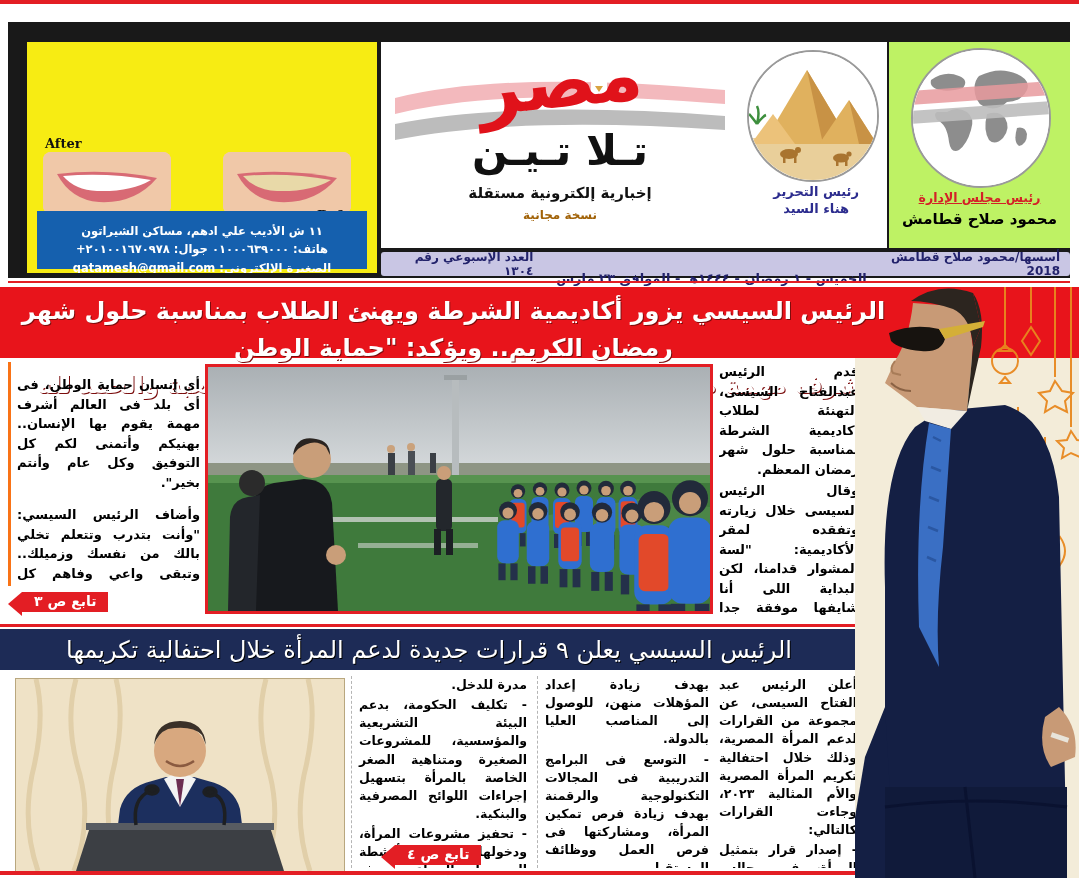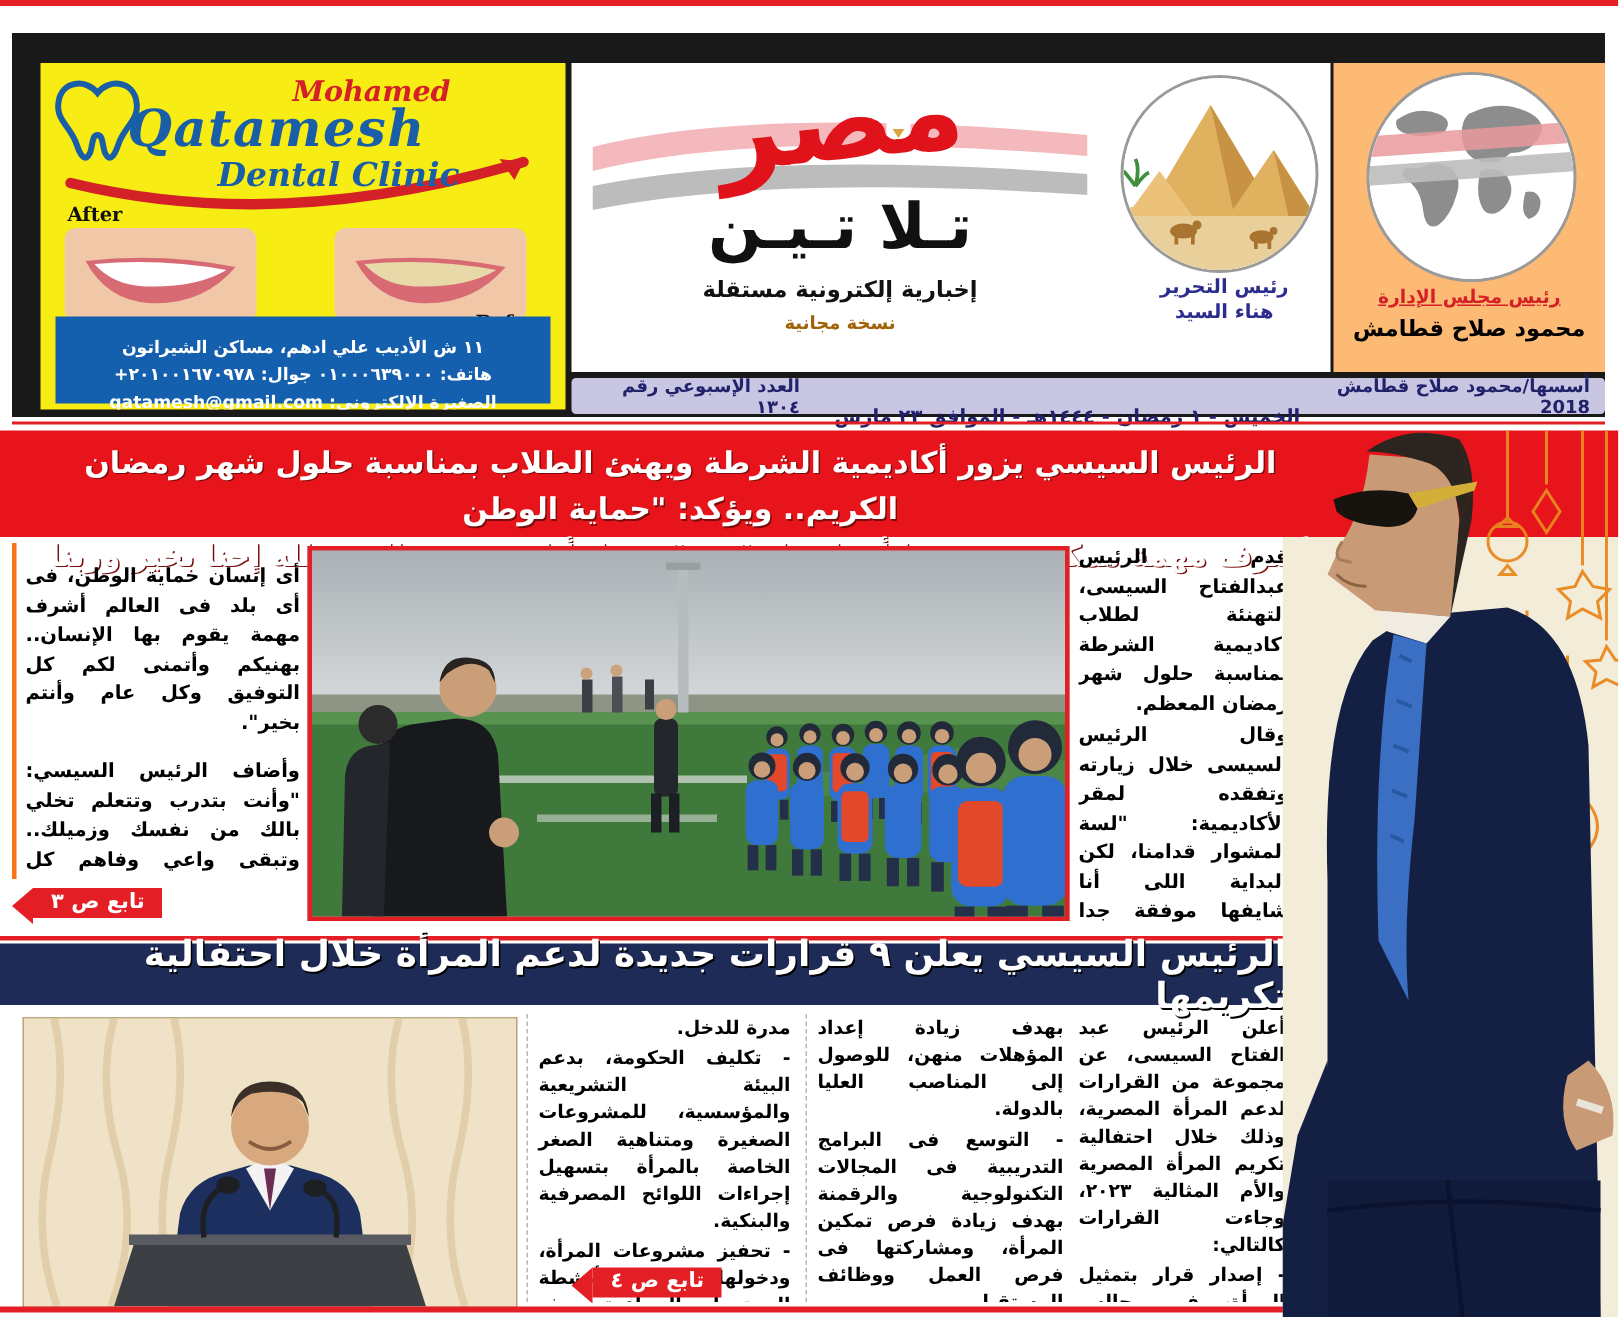--- a/index.html
+++ b/index.html
@@ -18,53 +18,53 @@
   .ad-qatamesh{position:absolute;top:22px;left:58px;color:#1b5ea8;font-family:"DejaVu Serif",serif;font-style:italic;font-weight:bold;font-size:34px;letter-spacing:1px;}
   .ad-dental{position:absolute;top:60px;left:118px;color:#1b5ea8;font-family:"DejaVu Serif",serif;font-style:italic;font-weight:bold;font-size:22px;}
   .smiles{position:absolute;left:0;top:100px;width:100%;height:86px;}
   .smile{position:absolute;width:128px;height:62px;border-radius:8px;background:#f3cdb0;overflow:hidden;}
   .smile svg{display:block;}
   .lbl-en{position:absolute;font-family:"DejaVu Serif",serif;font-size:13px;color:#111;font-weight:bold;}
   .ad-contact{position:absolute;left:10px;right:10px;bottom:4px;height:58px;background:#1560ae;color:#ffffff;font-weight:bold;font-size:11.5px;text-align:center;line-height:1.6;padding-top:11px;box-sizing:border-box;}
 
   
   .mast-mid{left:381px;top:42px;width:506px;height:206px;background:#ffffff;}
-  .mast-right{left:889px;top:42px;width:181px;height:206px;background:#fdba74;}
+  .mast-right{left:889px;top:42px;width:181px;height:206px;background:#bef264;}
   .pyr-circle{position:absolute;left:auto;right:8px;top:8px;width:128px;height:128px;border-radius:50%;border:2px solid #9a9a9a;overflow:hidden;background:#fff;}
   .editor{position:absolute;right:28px;top:142px;color:#2c2c8e;font-weight:bold;font-size:13px;text-align:center;line-height:1.3;}
   .logo-wrap{position:absolute;left:14px;top:0;width:330px;height:206px;text-align:center;}
   .logo-ribbon{position:absolute;left:0;top:18px;width:330px;height:100px;}
   .logo-misr{position:absolute;left:70px;top:2px;width:190px;text-align:center;color:#e0121a;font-size:74px;font-weight:bold;transform:rotate(-6deg);line-height:1;}
   .logo-talateen{position:absolute;left:0px;top:88px;width:330px;text-align:center;color:#111;font-size:42px;font-weight:bold;letter-spacing:6px;line-height:1;}
   .logo-tagline{position:absolute;left:0;top:142px;width:330px;text-align:center;color:#111;font-weight:bold;font-size:15px;}
   .logo-free{position:absolute;left:0;top:166px;width:330px;text-align:center;color:#a16207;font-weight:bold;font-size:12px;}
   .world-circle{position:absolute;left:22px;top:6px;width:136px;height:136px;border-radius:50%;border:2px solid #9a9a9a;overflow:hidden;background:#fff;}
   .chairman-label{position:absolute;left:0;top:148px;width:100%;text-align:center;color:#d42027;font-weight:bold;font-size:12.5px;text-decoration:underline;}
   .chairman-name{position:absolute;left:0;top:168px;width:100%;text-align:center;color:#000;font-weight:bold;font-size:15px;}
   .date-bar{left:381px;top:252px;width:689px;height:24px;background:#c9c6e4;border-radius:3px;color:#22226b;font-weight:bold;font-size:12px;display:flex;align-items:center;justify-content:space-between;padding:0 10px;box-sizing:border-box;}
   .thin-red{left:8px;top:281px;width:1062px;height:2px;background:#e31e24;}
 
   
   .banner{left:0;top:287px;width:1079px;height:71px;background:#e8141b;}
-  .banner-text{position:absolute;right:190px;left:18px;top:6px;color:#ffffff;font-weight:bold;font-size:20px;text-align:center;line-height:1.55;text-shadow:1px 1px 0 #7a0c0c;}
+  .banner-text{position:absolute;right:190px;left:18px;top:6px;color:#ffffff;font-weight:bold;font-size:24px;text-align:center;line-height:1.55;text-shadow:1px 1px 0 #7a0c0c;}
 
   
   .a1-right{left:719px;top:362px;width:140px;height:256px;font-size:13px;font-weight:bold;color:#000;text-align:justify;line-height:1.5;overflow:hidden;}
   .a1-right p,.col p{margin:0 0 2px 0;}
   .a1-photo{left:205px;top:364px;width:508px;height:250px;border:3px solid #e31e24;box-sizing:border-box;background:#9aa0a3;}
   .a1-left{left:8px;top:362px;width:192px;height:224px;font-size:13px;font-weight:bold;color:#000;text-align:justify;line-height:1.5;overflow:hidden;border-left:3px solid #f97316;padding-left:6px;box-sizing:border-box;}
   .cont-tag{position:absolute;background:#e31e24;color:#fff;font-weight:bold;font-size:14px;padding:1px 12px 3px 12px;}
   .cont-tag .arrow{position:absolute;left:-14px;top:0;width:0;height:0;border-top:12px solid transparent;border-bottom:12px solid transparent;border-right:14px solid #e31e24;}
   .tag3{left:22px;top:592px;}
   .tag4{left:395px;top:845px;}
 
   
   .rule2{left:0;top:624px;width:858px;height:3px;background:#e31e24;}
   .h2bar{left:0;top:629px;width:858px;height:41px;background:#1d2b56;color:#fff;display:flex;align-items:center;justify-content:center;}
-  .h2bar span{font-size:24px;font-weight:bold;text-shadow:1px 1px 0 #000;}
+  .h2bar span{font-size:24px;font-weight:normal;text-shadow:1px 1px 0 #000;}
 
   
   .col{position:absolute;top:676px;height:192px;font-size:12.5px;font-weight:bold;color:#000;text-align:justify;line-height:1.45;overflow:hidden;}
   .a2-right{left:719px;width:138px;}
   .a2-mid{left:537px;width:172px;border-left:1px dashed #b5b5b5;padding-left:7px;box-sizing:border-box;}
   .a2-left{left:351px;width:176px;border-left:1px dashed #b5b5b5;padding-left:7px;box-sizing:border-box;}
   .a2-photo{left:15px;top:678px;width:330px;height:194px;background:#efe2c6;border:1px solid #b9a77e;box-sizing:border-box;}
   .bottom-rule{left:0;top:871px;width:860px;height:4px;background:#e31e24;}
 
   
@@ -72,30 +72,20 @@
 </style>
 </head>
 <body>
 
 <div id="page">
 
   <div class="abs top-red"></div>
   <div class="abs header-frame"></div>
 
   <div class="abs ad" dir="ltr">
-    <div class="ad-logo">
-      <svg width="350" height="96" viewBox="0 0 350 96">
-        <path d="M38 18 C30 8 14 10 12 24 C10 36 20 40 24 52 C27 61 30 64 33 58 C35 53 34 46 38 46 C42 46 41 53 43 58 C46 64 49 61 52 52 C56 40 66 36 64 24 C62 10 46 8 38 18 Z" fill="none" stroke="#1b5ea8" stroke-width="4"></path>
-        <path d="M20 78 Q160 112 322 64" fill="none" stroke="#d42027" stroke-width="7" stroke-linecap="round"></path>
-        <path d="M322 64 l-16 -2 l10 14 Z" fill="#d42027"></path>
-      </svg>
-      <div class="ad-mohamed">Mohamed</div>
-      <div class="ad-qatamesh">Qatamesh</div>
-      <div class="ad-dental">Dental Clinic</div>
-    </div>
     <div class="smiles">
       <div class="smile" style="left:16px;top:10px;">
         <svg width="128" height="62" viewBox="0 0 128 62">
           <rect width="128" height="62" fill="#f0c8a8"></rect>
           <path d="M14 22 Q64 16 114 26 Q92 52 56 50 Q28 48 14 22 Z" fill="#d86a74"></path>
           <path d="M20 24 Q64 20 108 28 Q88 40 54 39 Q32 38 20 24 Z" fill="#ffffff"></path>
         </svg>
       </div>
       <div class="smile" style="left:196px;top:10px;">
         <svg width="128" height="62" viewBox="0 0 128 62">

